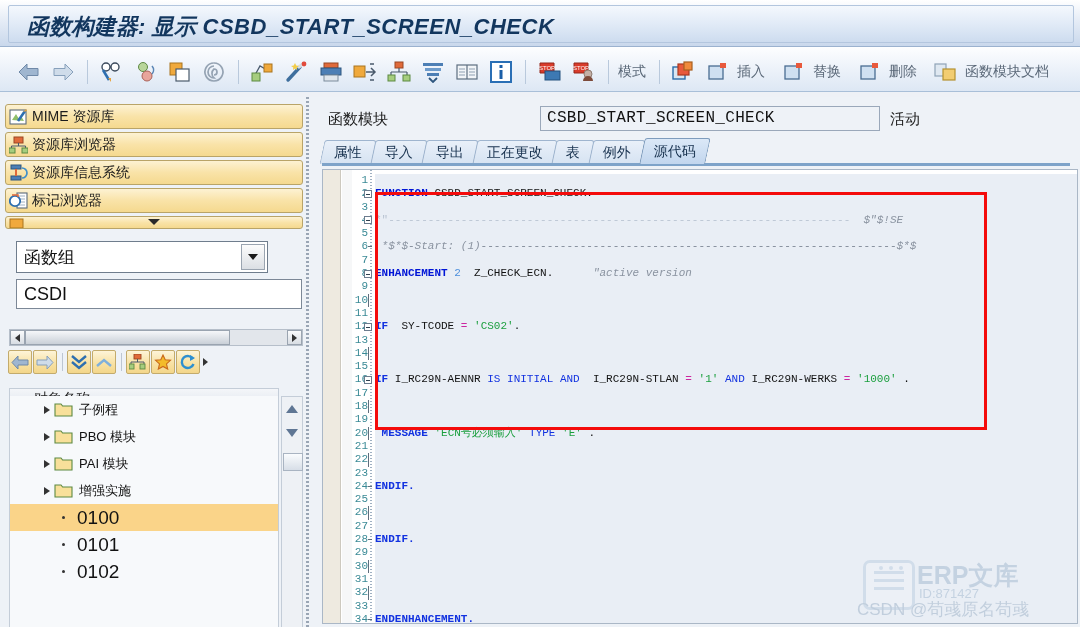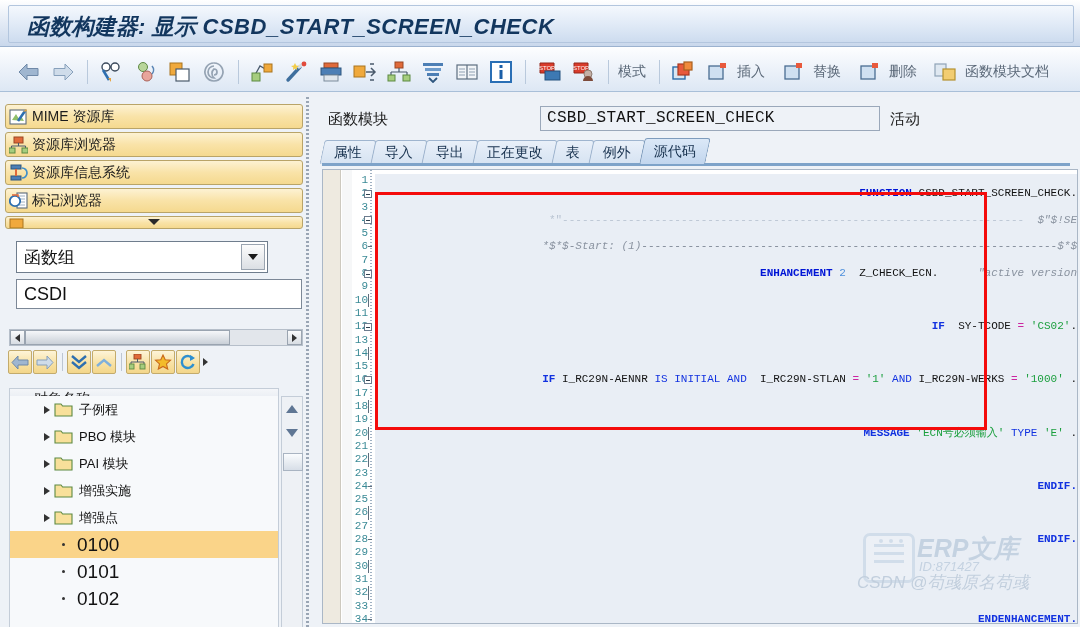--- a/index.html
+++ b/index.html
@@ -244,21 +244,20 @@
     background: repeating-linear-gradient(180deg, #9fb0c2 0 1px, transparent 1px 3px);
   }
   .ed-code {
     position: absolute; left: 52px; top: 4px; right: 0; bottom: 0;
     background: #e9eef5;
     font-family: "Liberation Mono", "DejaVu Sans Mono", monospace;
     font-size: 11px;
     line-height: 13.3px;
     white-space: pre;
     color: #111;
-    text-align: right;
   }
   .ed-code .ln { height: 13.3px; position: relative; white-space: pre; }
   
   .kw   { color: #0015d6; font-weight: bold; }
   .kw2  { color: #1232e0; }
   .lblue{ color: #4d8fdc; }
   .str  { color: #1b9f3e; }
   .cmt  { color: #8a93a0; font-style: italic; }
   .op   { color: #cb26a0; }
   .drk  { color: #111; }
@@ -283,24 +282,23 @@
   
   .red-box {
     position: absolute; left: 375px; top: 192px;
     width: 612px; height: 238px;
     border: 3px solid #f40b0b;
     pointer-events: none; z-index: 40;
   }
 
   
   .watermark {
-    position: absolute; left: 855px; top: 531px; width: 225px; height: 69px;
+    position: absolute; left: 855px; top: 558px; width: 225px; height: 69px;
     z-index: 30; pointer-events: none;
     opacity: 0.72;
-    font-style: italic;
   }
   .wm-badge {
     position: absolute; left: 8px; top: 2px; width: 52px; height: 50px;
     border: 3px solid #c9d7e6; border-radius: 7px;
     background: rgba(255,255,255,0.18);
   }
   .wm-badge .bar { position:absolute; left: 8px; width: 30px; height: 3px; background: #c9d7e6; }
   .wm-badge .b1 { top: 8px; } .wm-badge .b2 { top: 16px; } .wm-badge .b3 { top: 24px; }
   .wm-dot { position:absolute; width:4px; height:4px; border-radius:50%; background:#c9d7e6; top: 3px; }
   .wm-erp {
@@ -644,29 +642,20 @@
         <span class="tree-label">PAI 模块</span>
       </div>
       <div class="tree-row">
         <span class="tw">
             <i class="tri-r"></i>
           </span>
         <svg width="19" height="15" viewBox="0 0 19 15">
           <path d="M1 2 h6 l1.6 2 H18 v10 H1 Z" fill="#f8e09a" stroke="#5d8a42" stroke-width="1.1"></path>
         </svg>
         <span class="tree-label">增强实施</span>
-      </div>
-      <div class="tree-row">
-        <span class="tw">
-            <i class="tri-r"></i>
-          </span>
-        <svg width="19" height="15" viewBox="0 0 19 15">
-          <path d="M1 2 h6 l1.6 2 H18 v10 H1 Z" fill="#f8e09a" stroke="#5d8a42" stroke-width="1.1"></path>
-        </svg>
-        <span class="tree-label">增强点</span>
       </div>
       <div class="tree-row child selected">
         <span class="bullet"></span>
         <span class="tree-label leaf">0100</span>
       </div>
       <div class="tree-row child">
         <span class="bullet"></span>
         <span class="tree-label leaf">0101</span>
       </div>
       <div class="tree-row child">

